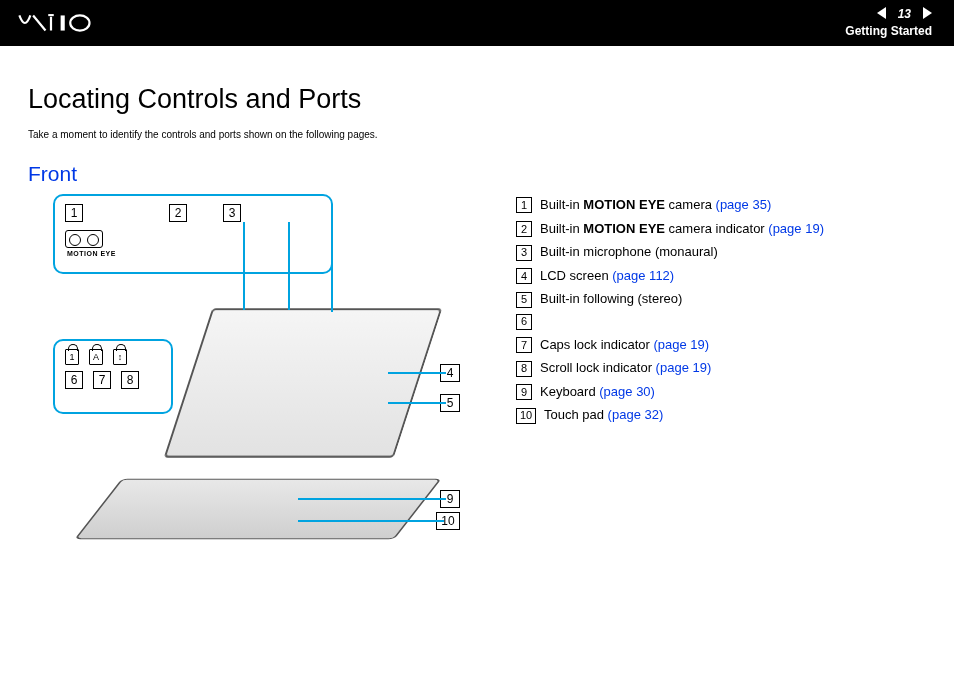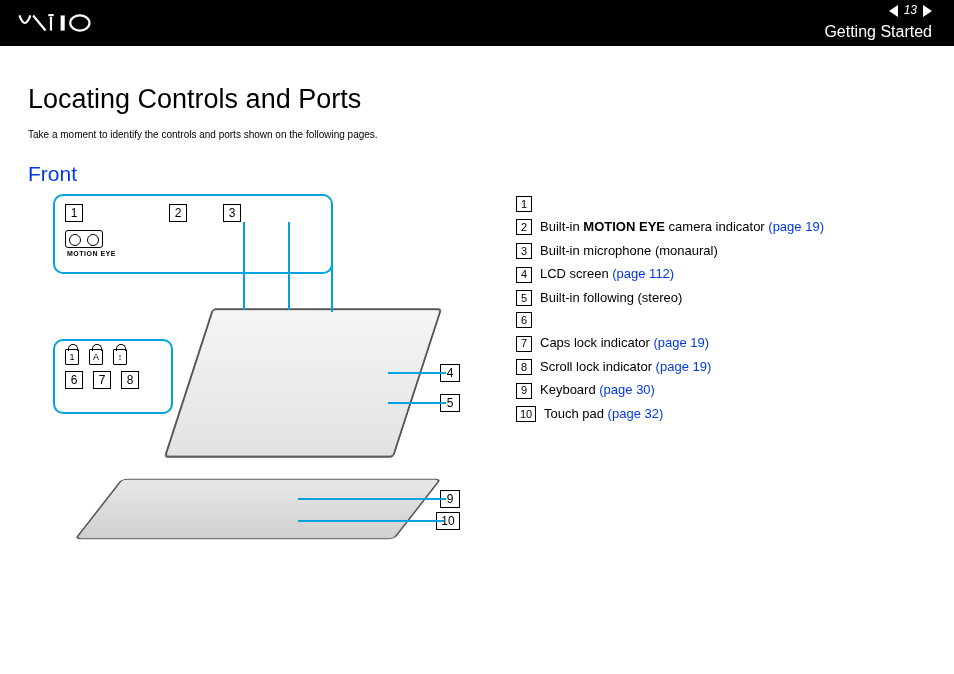--- a/index.html
+++ b/index.html
@@ -26,36 +26,35 @@
     align-items: center;
   }
   .logo svg { height: 22px; }
   .header-right {
     text-align: right;
     font-size: 12px;
     line-height: 1.3;
   }
   .pager {
     display: inline-flex;
-    align-items: center;
-    gap: 6px;
-    font-weight: normal;
+    gap: 12px;
+    font-weight: bold;
     font-style: italic;
   }
   .arrow {
     display: inline-block;
     width: 0; height: 0;
     border-top: 6px solid transparent;
     border-bottom: 6px solid transparent;
   }
   .arrow-left { border-right: 9px solid #fff; }
   .arrow-right { border-left: 9px solid #fff; }
   .section-label {
-    font-weight: normal;
-    font-size: 16px;
+    font-weight: bold;
+    font-size: 12px;
   }
   .content {
     padding: 38px 42px 0 28px;
   }
   h1 {
     font-size: 27px;
     font-weight: normal;
     margin-bottom: 14px;
   }
   .intro {
@@ -299,20 +298,21 @@
         <div class="leader" style="left:360px; top:178px; width:58px; height:2px;"></div>
         <div class="leader" style="left:360px; top:208px; width:58px; height:2px;"></div>
         <div class="leader" style="left:270px; top:304px; width:148px; height:2px;"></div>
         <div class="leader" style="left:270px; top:326px; width:146px; height:2px;"></div>
       </div>
     </div>
 
     <div class="legend-col" id="legend-col">
         <div class="legend-item">
           <span class="num-box">1</span>
+          <span class="legend-text"><span>Built-in </span><b>MOTION EYE</b><span> camera </span><span class="page-link">(page 35)</span></span>
         </div>
         <div class="legend-item">
           <span class="num-box">2</span>
           <span class="legend-text"><span>Built-in </span><b>MOTION EYE</b><span> camera indicator </span><span class="page-link">(page 19)</span></span>
         </div>
         <div class="legend-item">
           <span class="num-box">3</span>
           <span class="legend-text"><span>Built-in microphone (monaural)</span></span>
         </div>
         <div class="legend-item">

